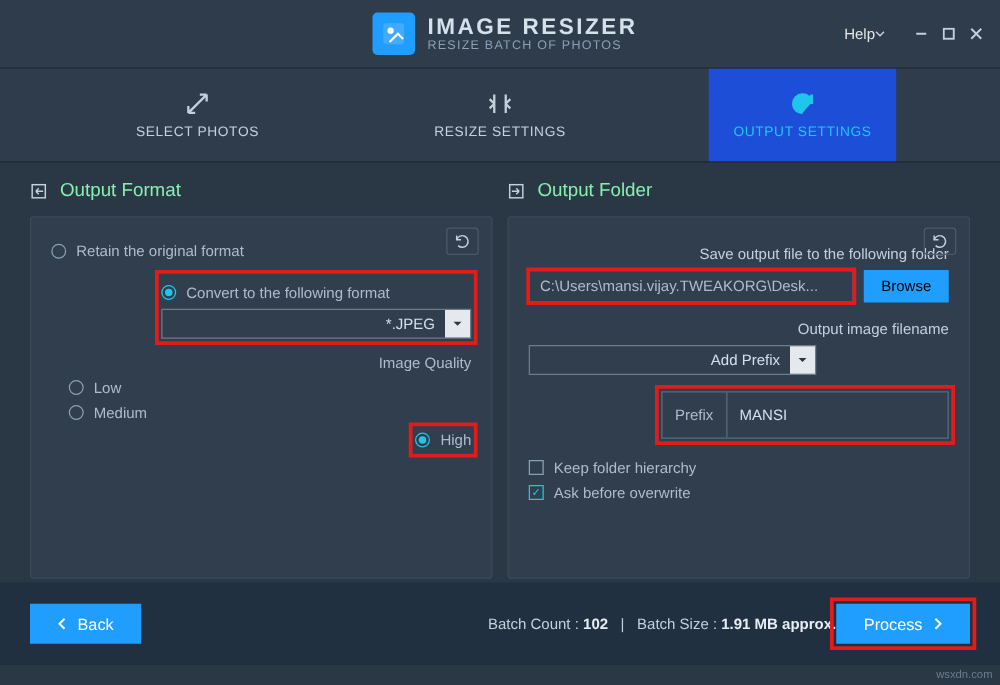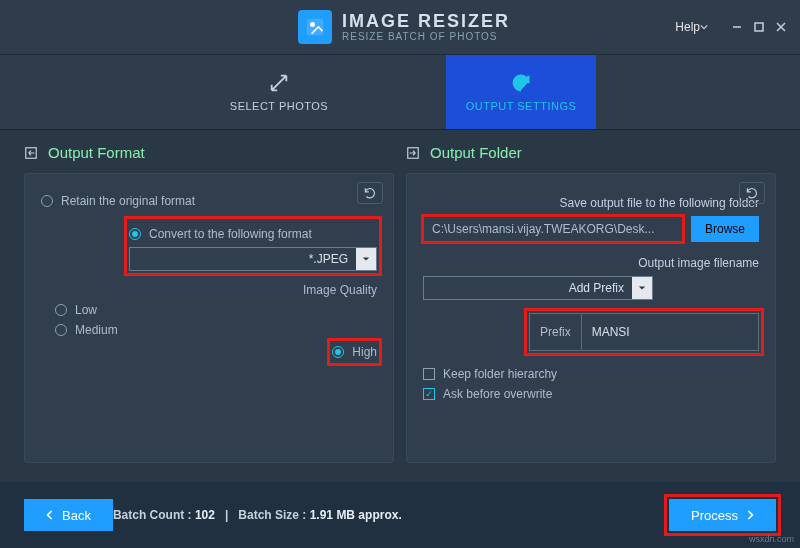--- a/index.html
+++ b/index.html
@@ -44,23 +44,23 @@
   .subgroup-label { color: #aebccb; font-size: 12px; margin: 12px 0 4px 6px; }
 
   .path-row { display: flex; gap: 8px; align-items: center; }
   .path-input { flex: 1; height: 26px; border: 1px solid #5a6c7e; padding: 0 8px; color: #aebccb; font-size: 12px; display: flex; align-items: center; overflow: hidden; white-space: nowrap; }
   .browse-btn { height: 26px; padding: 0 14px; background: #1f9eff; color: #000000; font-size: 12px; display: flex; align-items: center; cursor: pointer; }
 
   .prefix-row { display: flex; align-items: center; height: 38px; border: 1px solid #5a6c7e; width: 230px; }
   .prefix-lbl { padding: 0 10px; color: #aebccb; font-size: 12px; border-right: 1px solid #5a6c7e; height: 100%; display: flex; align-items: center; }
   .prefix-val { padding: 0 10px; color: #d6e0ea; font-size: 12px; }
 
-  .footer { position: absolute; bottom: 0; left: 0; right: 0; height: 66px; background: #203040; display: flex; align-items: center; padding: 0 24px; }
+  .footer { position: absolute; bottom: 16px; left: 0; right: 0; height: 66px; background: #203040; display: flex; align-items: center; padding: 0 24px; }
   .btn { height: 32px; padding: 0 22px; background: #1f9eff; color: #fff; font-size: 13px; display: flex; align-items: center; gap: 8px; cursor: pointer; }
-  .footer-mid { flex: 1; text-align: left; color: #c4d0dc; font-size: 12px; font-weight: bold; }
+  .footer-mid { flex: 1; text-align: right; color: #c4d0dc; font-size: 12px; }
   .footer-mid b { color: #e6edf4; }
 
   .hl { outline: 3px solid #e21b1b; outline-offset: -1px; }
   .hl-pad { padding: 3px; margin: -3px; }
 
   .watermark { position: absolute; bottom: 4px; right: 6px; font-size: 9px; color: #6b7c8e; }
 </style>
 </head>
 <body>
 
@@ -101,20 +101,26 @@
       </svg>
     </div>
 </div>
 
 <div class="tabs">
   <div class="tab">
     <svg viewBox="0 0 24 24" fill="none" stroke="#c4d0dc" stroke-width="2">
         <path d="M4 20L20 4M4 20v-6M4 20h6M20 4v6M20 4h-6"></path>
       </svg>
     <span>SELECT PHOTOS</span>
+  </div>
+  <div class="tab">
+    <svg viewBox="0 0 24 24" fill="none" stroke="#c4d0dc" stroke-width="2">
+        <path d="M7 4v16M17 4v16M7 12l-4 4M7 12l-4-4M17 12l4 4M17 12l4-4"></path>
+      </svg>
+    <span>RESIZE SETTINGS</span>
   </div>
   <div class="tab active">
     <svg viewBox="0 0 24 24" fill="none" stroke="#20c6ea" stroke-width="2.5">
         <path d="M20 11A8 8 0 1 0 12 20"></path>
         <path d="M20 4v7h-7"></path>
       </svg>
     <span>OUTPUT SETTINGS</span>
   </div>
 </div>
 

